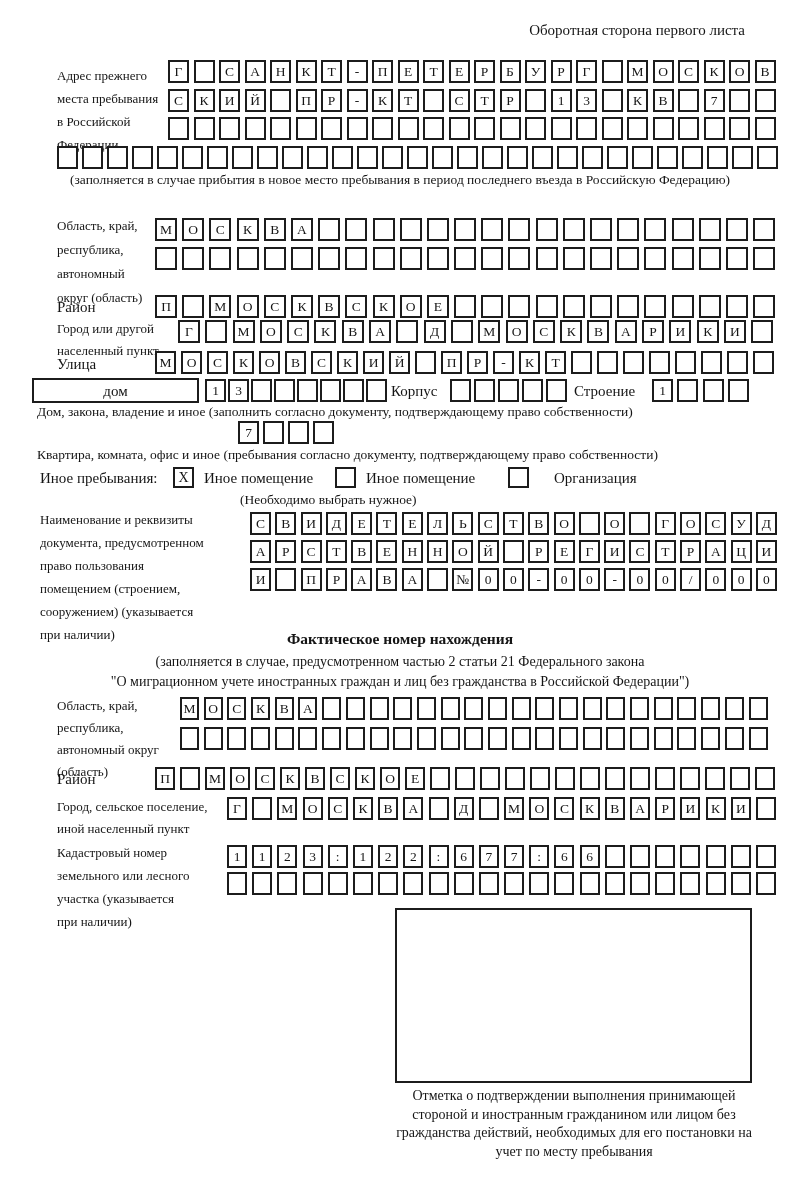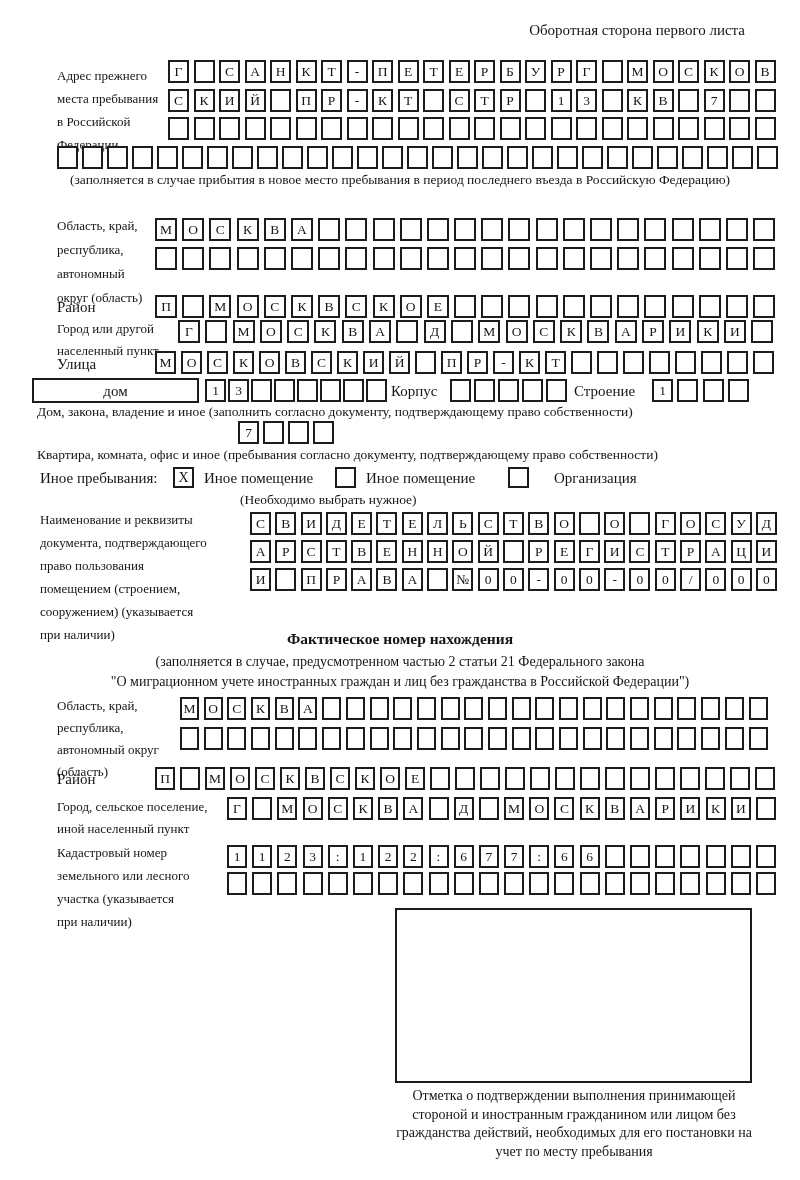--- a/index.html
+++ b/index.html
@@ -103,21 +103,21 @@
   <div class="inline-lbl" style="left:40px;top:467px;">Иное пребывания:</div>
   <div class="chk" style="left:173px;top:467px;">X</div>
   <div class="inline-lbl" style="left:204px;top:467px;">Иное помещение</div>
   <div class="chk" style="left:335px;top:467px;"></div>
   <div class="inline-lbl" style="left:366px;top:467px;">Иное помещение</div>
   <div class="chk" style="left:508px;top:467px;"></div>
   <div class="inline-lbl" style="left:554px;top:467px;">Организация</div>
   <div class="note" style="left:240px;top:492px;">(Необходимо выбрать нужное)</div>
 
   <div class="lbl" style="left:40px;top:508px;width:205px;">Наименование и реквизиты
-документа, подтверждающего
+документа, предусмотренном
 право пользования
 помещением (строением,
 сооружением) (указывается
 при наличии)</div>
   <div class="boxrow" style="left:250px;top:512px;"><span class="cell" style="width: 21px; margin-right: 4.3px;">С</span><span class="cell" style="width: 21px; margin-right: 4.3px;">В</span><span class="cell" style="width: 21px; margin-right: 4.3px;">И</span><span class="cell" style="width: 21px; margin-right: 4.3px;">Д</span><span class="cell" style="width: 21px; margin-right: 4.3px;">Е</span><span class="cell" style="width: 21px; margin-right: 4.3px;">Т</span><span class="cell" style="width: 21px; margin-right: 4.3px;">Е</span><span class="cell" style="width: 21px; margin-right: 4.3px;">Л</span><span class="cell" style="width: 21px; margin-right: 4.3px;">Ь</span><span class="cell" style="width: 21px; margin-right: 4.3px;">С</span><span class="cell" style="width: 21px; margin-right: 4.3px;">Т</span><span class="cell" style="width: 21px; margin-right: 4.3px;">В</span><span class="cell" style="width: 21px; margin-right: 4.3px;">О</span><span class="cell" style="width: 21px; margin-right: 4.3px;"></span><span class="cell" style="width: 21px; margin-right: 4.3px;">О</span><span class="cell" style="width: 21px; margin-right: 4.3px;"></span><span class="cell" style="width: 21px; margin-right: 4.3px;">Г</span><span class="cell" style="width: 21px; margin-right: 4.3px;">О</span><span class="cell" style="width: 21px; margin-right: 4.3px;">С</span><span class="cell" style="width: 21px; margin-right: 4.3px;">У</span><span class="cell" style="width: 21px; margin-right: 4.3px;">Д</span></div>
   <div class="boxrow" style="left:250px;top:540px;"><span class="cell" style="width: 21px; margin-right: 4.3px;">А</span><span class="cell" style="width: 21px; margin-right: 4.3px;">Р</span><span class="cell" style="width: 21px; margin-right: 4.3px;">С</span><span class="cell" style="width: 21px; margin-right: 4.3px;">Т</span><span class="cell" style="width: 21px; margin-right: 4.3px;">В</span><span class="cell" style="width: 21px; margin-right: 4.3px;">Е</span><span class="cell" style="width: 21px; margin-right: 4.3px;">Н</span><span class="cell" style="width: 21px; margin-right: 4.3px;">Н</span><span class="cell" style="width: 21px; margin-right: 4.3px;">О</span><span class="cell" style="width: 21px; margin-right: 4.3px;">Й</span><span class="cell" style="width: 21px; margin-right: 4.3px;"></span><span class="cell" style="width: 21px; margin-right: 4.3px;">Р</span><span class="cell" style="width: 21px; margin-right: 4.3px;">Е</span><span class="cell" style="width: 21px; margin-right: 4.3px;">Г</span><span class="cell" style="width: 21px; margin-right: 4.3px;">И</span><span class="cell" style="width: 21px; margin-right: 4.3px;">С</span><span class="cell" style="width: 21px; margin-right: 4.3px;">Т</span><span class="cell" style="width: 21px; margin-right: 4.3px;">Р</span><span class="cell" style="width: 21px; margin-right: 4.3px;">А</span><span class="cell" style="width: 21px; margin-right: 4.3px;">Ц</span><span class="cell" style="width: 21px; margin-right: 4.3px;">И</span></div>
   <div class="boxrow" style="left:250px;top:568px;"><span class="cell" style="width: 21px; margin-right: 4.3px;">И</span><span class="cell" style="width: 21px; margin-right: 4.3px;"></span><span class="cell" style="width: 21px; margin-right: 4.3px;">П</span><span class="cell" style="width: 21px; margin-right: 4.3px;">Р</span><span class="cell" style="width: 21px; margin-right: 4.3px;">А</span><span class="cell" style="width: 21px; margin-right: 4.3px;">В</span><span class="cell" style="width: 21px; margin-right: 4.3px;">А</span><span class="cell" style="width: 21px; margin-right: 4.3px;"></span><span class="cell" style="width: 21px; margin-right: 4.3px;">№</span><span class="cell" style="width: 21px; margin-right: 4.3px;">0</span><span class="cell" style="width: 21px; margin-right: 4.3px;">0</span><span class="cell" style="width: 21px; margin-right: 4.3px;">-</span><span class="cell" style="width: 21px; margin-right: 4.3px;">0</span><span class="cell" style="width: 21px; margin-right: 4.3px;">0</span><span class="cell" style="width: 21px; margin-right: 4.3px;">-</span><span class="cell" style="width: 21px; margin-right: 4.3px;">0</span><span class="cell" style="width: 21px; margin-right: 4.3px;">0</span><span class="cell" style="width: 21px; margin-right: 4.3px;">/</span><span class="cell" style="width: 21px; margin-right: 4.3px;">0</span><span class="cell" style="width: 21px; margin-right: 4.3px;">0</span><span class="cell" style="width: 21px; margin-right: 4.3px;">0</span></div>
 
   <div class="abs ctr bold" style="top:630px;font-size:15.5px;">Фактическое номер нахождения</div>
   <div class="note ctr" style="top:654px;font-size:14px;">(заполняется в случае, предусмотренном частью 2 статьи 21 Федерального закона</div>

